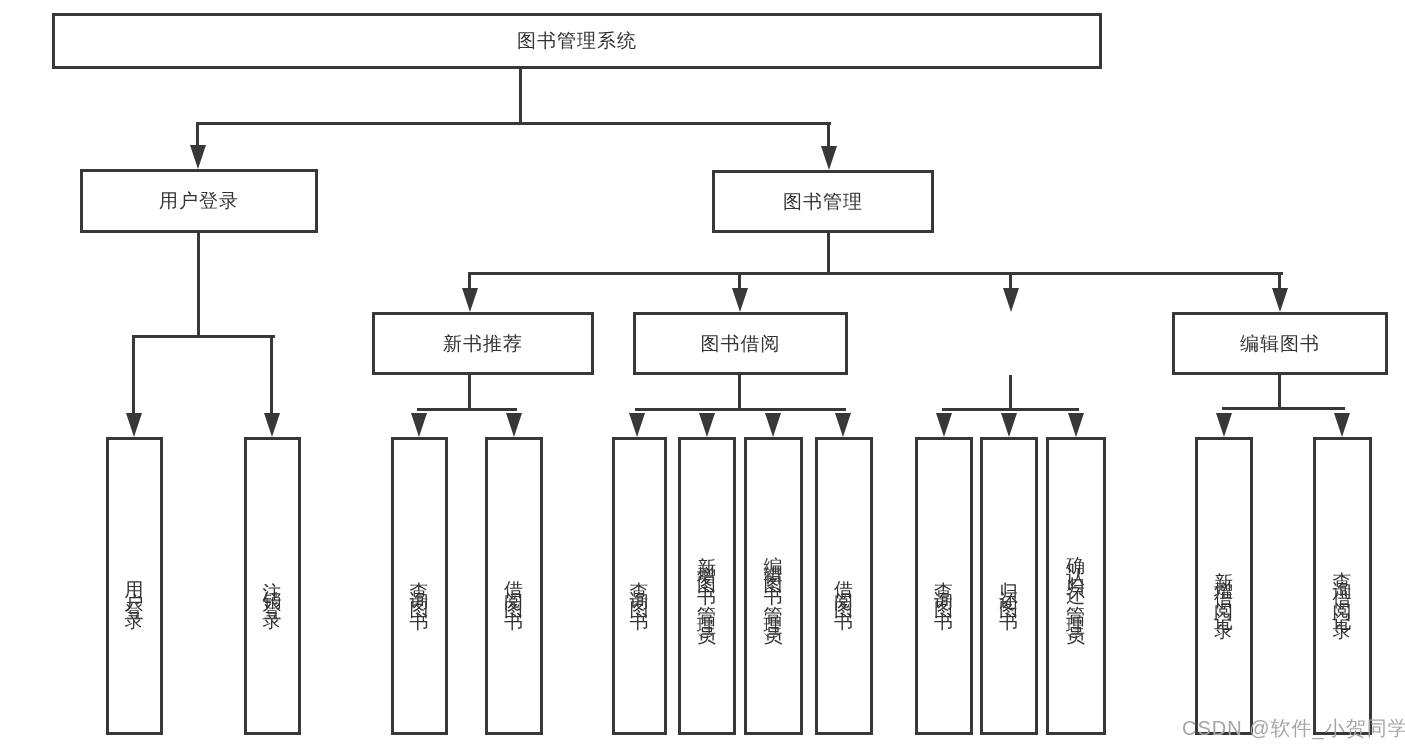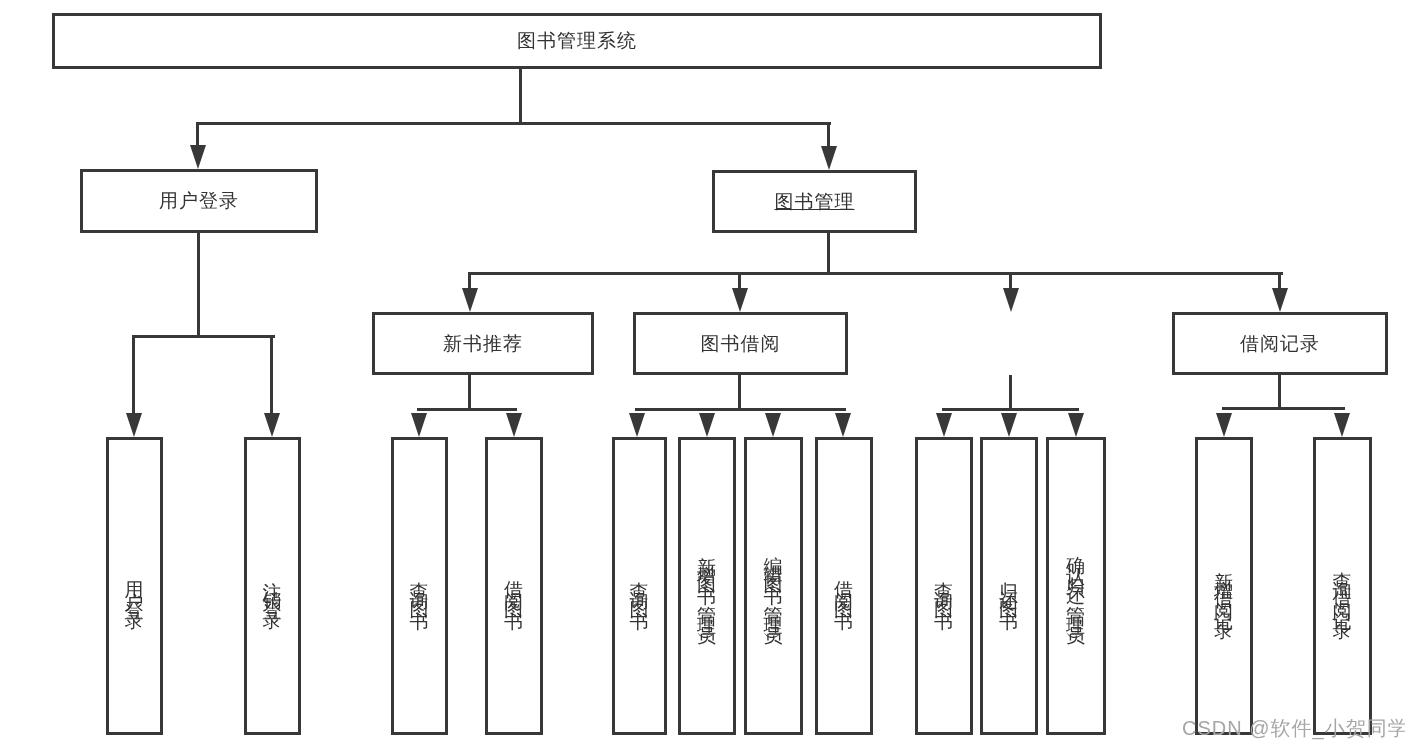--- a/index.html
+++ b/index.html
@@ -39,21 +39,21 @@
   <div class="line" style="left:519px;top:69px;width:3px;height:56px;"></div>
   <div class="line" style="left:197px;top:122px;width:634px;height:3px;"></div>
   <div class="line" style="left:196px;top:122px;width:3px;height:24px;"></div>
   <div class="ah" style="left:190px;top:145px;"></div>
   <div class="line" style="left:827px;top:122px;width:3px;height:25px;"></div>
   <div class="ah" style="left:821px;top:146px;"></div>
 
   <div class="box" style="left:80px;top:169px;width:238px;height:64px;">
     <span class="hlabel">用户登录</span>
   </div>
-  <div class="box" style="left:712px;top:170px;width:205px;height:63px;text-decoration:underline;">
+  <div class="box" style="left:712px;top:170px;width:222px;height:63px;">
     <span class="hlabel">图书管理</span>
   </div>
 
   <div class="line" style="left:827px;top:233px;width:3px;height:42px;"></div>
   <div class="line" style="left:468px;top:272px;width:815px;height:3px;"></div>
   <div class="line" style="left:468px;top:272px;width:3px;height:18px;"></div>
   <div class="ah" style="left:462px;top:288px;"></div>
   <div class="line" style="left:738px;top:272px;width:3px;height:18px;"></div>
   <div class="ah" style="left:732px;top:288px;"></div>
   <div class="line" style="left:1009px;top:272px;width:3px;height:18px;"></div>
@@ -61,21 +61,21 @@
   <div class="line" style="left:1278px;top:272px;width:3px;height:18px;"></div>
   <div class="ah" style="left:1272px;top:288px;"></div>
 
   <div class="box" style="left:372px;top:312px;width:222px;height:63px;">
     <span class="hlabel">新书推荐</span>
   </div>
   <div class="box" style="left:633px;top:312px;width:215px;height:63px;">
     <span class="hlabel">图书借阅</span>
   </div>
   <div class="box" style="left:1172px;top:312px;width:216px;height:63px;">
-    <span class="hlabel">借阅记录</span>
+    <span class="hlabel">编辑图书</span>
   </div>
 
   <div class="line" style="left:197px;top:233px;width:3px;height:105px;"></div>
   <div class="line" style="left:132px;top:335px;width:143px;height:3px;"></div>
   <div class="line" style="left:132px;top:335px;width:3px;height:80px;"></div>
   <div class="ah" style="left:126px;top:413px;"></div>
   <div class="line" style="left:270px;top:335px;width:3px;height:80px;"></div>
   <div class="ah" style="left:264px;top:413px;"></div>
 
   <div class="line" style="left:468px;top:375px;width:3px;height:36px;"></div>

